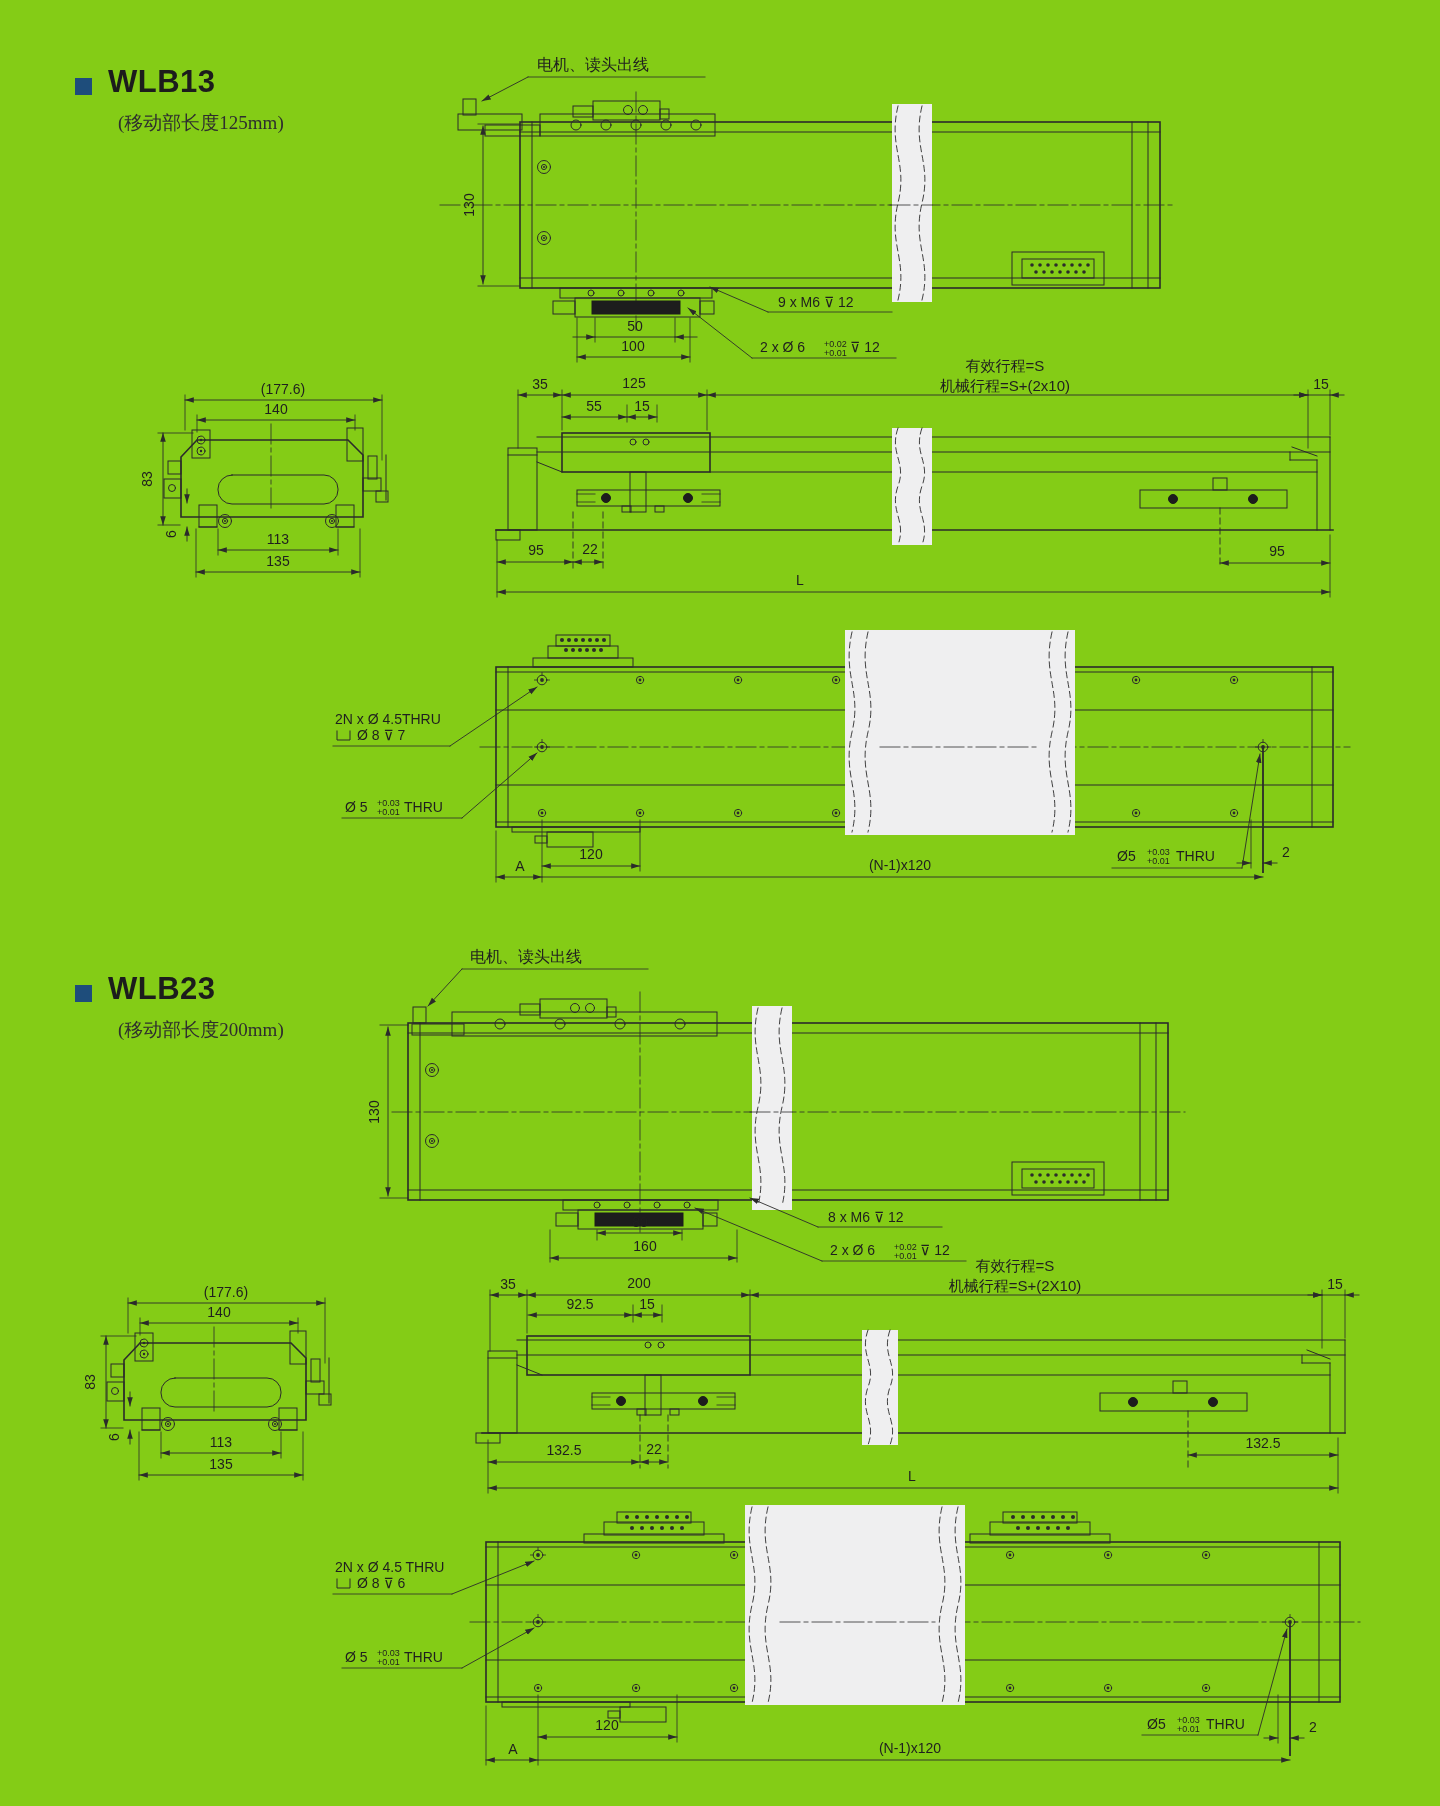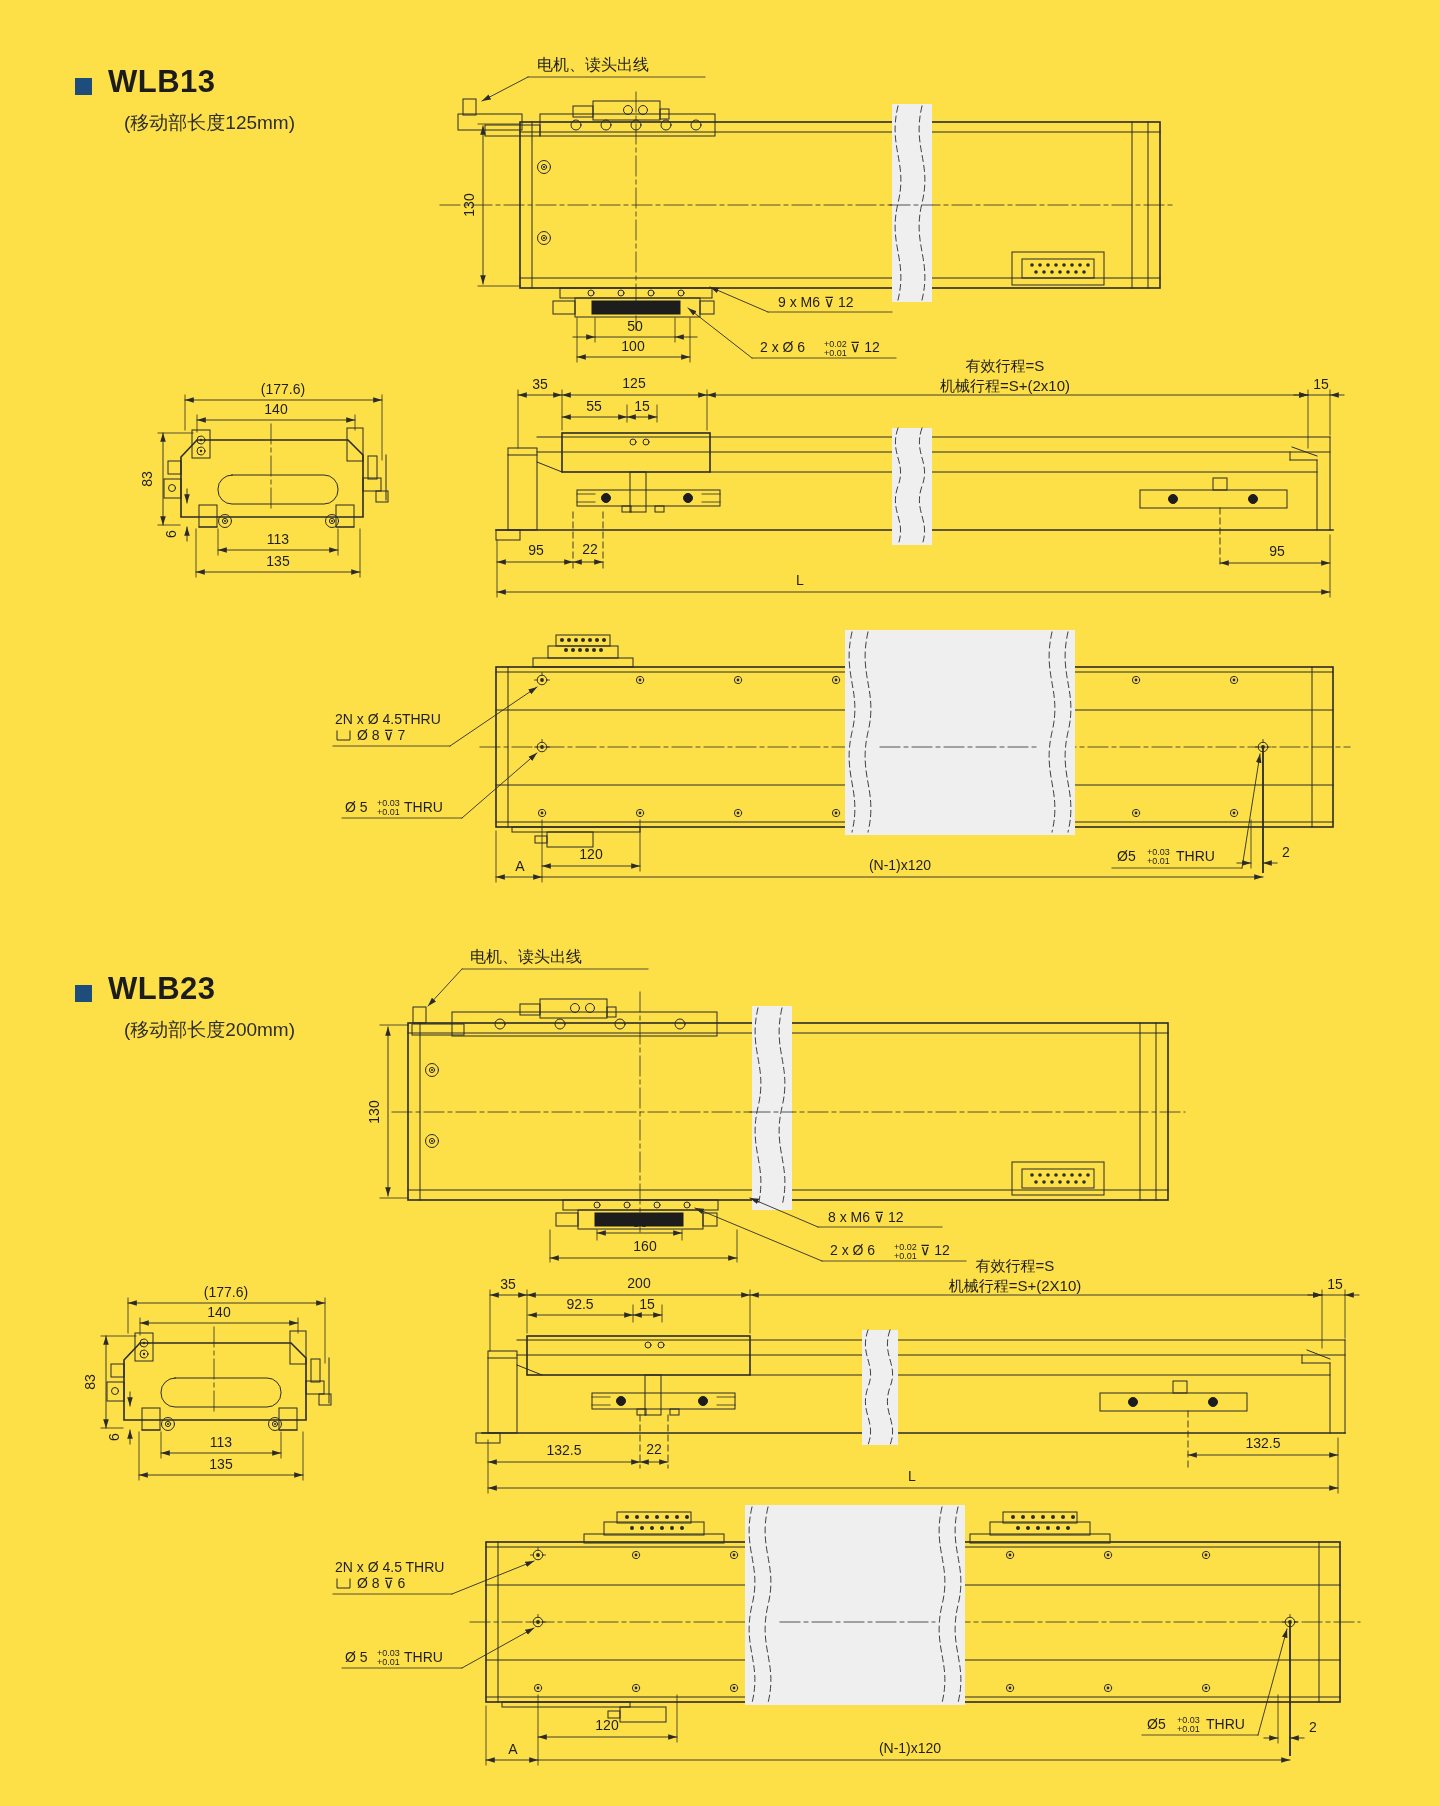--- a/index.html
+++ b/index.html
@@ -1,22 +1,22 @@
 <!DOCTYPE html>
 <html><head>
 <meta charset="utf-8">
 <style>
   html,body{margin:0;padding:0;background:#efeff0;}
-  #page{position:relative;width:1440px;height:1806px;background:#fde047;overflow:hidden;
+  #page{position:relative;width:1440px;height:1806px;background:#84cc16;overflow:hidden;
         font-family:"Liberation Sans","DejaVu Sans",sans-serif;}
   #dwg{position:absolute;left:0;top:0;}
   .hdr{position:absolute;left:75px;z-index:5;}
   .sq{position:absolute;left:0;top:8px;width:17px;height:17px;background:#1e4d7b;}
   .model{position:absolute;left:33px;top:-6px;font-size:31px;font-weight:bold;color:#1c1c1c;letter-spacing:.5px;white-space:nowrap;}
-  .note{position:absolute;left:49px;top:40px;font-size:19px;color:#2e2e2e;white-space:nowrap;}
+  .note{position:absolute;left:43px;top:40px;font-size:19px;color:#2e2e2e;white-space:nowrap;font-family:Liberation Serif, serif;}
   
   .ln{fill:none;stroke:#2b2b2b;stroke-width:1;stroke-linecap:square;}
   .lw{stroke-width:1.6;}
   .th{stroke-width:.8;}
   .fl{fill:#2b2b2b;stroke:none;}
   .dk{fill:#1d1d1d;stroke:#1d1d1d;}
   .msk{fill:#efeff0;stroke:none;}
   .cl{stroke-dasharray:20 4 4 4;stroke-width:.8;}
   .dsh{stroke-dasharray:6 4;stroke-width:.9;}
   .dm{stroke-width:.9;}

